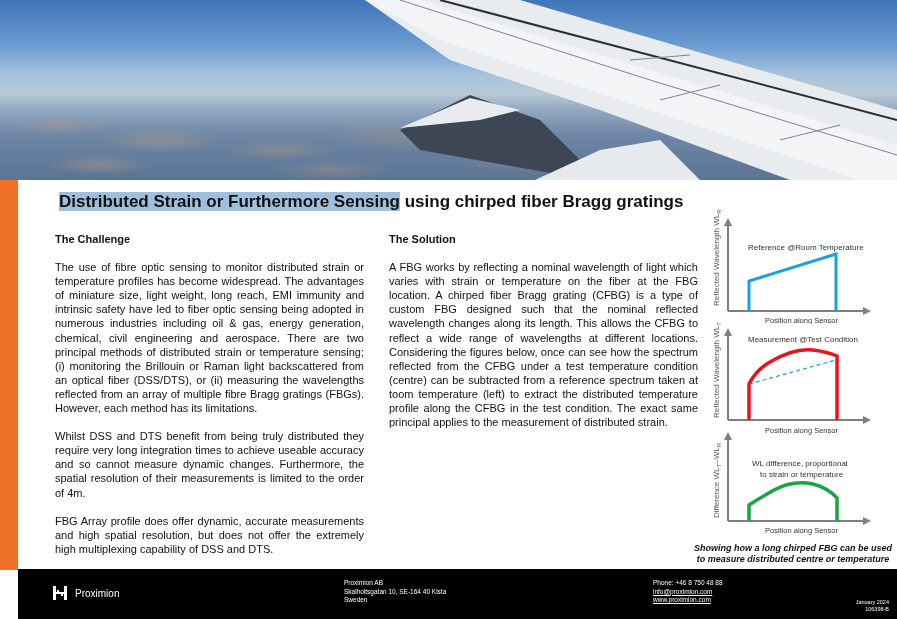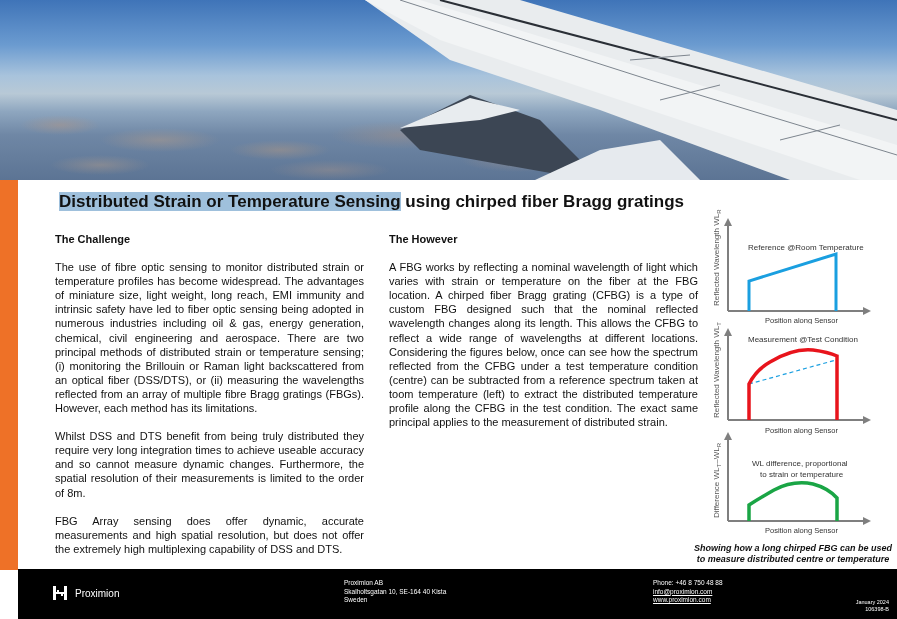--- a/index.html
+++ b/index.html
@@ -65,32 +65,32 @@
     <path d="M400 0 L650 80 L897 155" stroke="#7d858e" stroke-width="1" fill="none"></path>
     <path d="M630 60 L690 55" stroke="#7d858e" stroke-width="1"></path>
     <path d="M660 100 L720 85" stroke="#7d858e" stroke-width="1"></path>
     <path d="M780 140 L840 125" stroke="#7d858e" stroke-width="1"></path>
   </svg>
 </div>
 
 <div class="stripe"></div>
 
 <h1 class="title">
-  <span class="hl">Distributed Strain or Temperature Sensing</span><span> using chirped fiber Bragg gratings</span>
+  <span class="hl">Distributed Strain or Furthermore Sensing</span><span> using chirped fiber Bragg gratings</span>
 </h1>
 
 <div class="col left">
   <h3>The Challenge</h3>
   <p>The use of fibre optic sensing to monitor distributed strain or temperature profiles has become widespread. The advantages of miniature size, light weight, long reach, EMI immunity and intrinsic safety have led to fiber optic sensing being adopted in numerous industries including oil &amp; gas, energy generation, chemical, civil engineering and aerospace. There are two principal methods of distributed strain or temperature sensing; (i) monitoring the Brillouin or Raman light backscattered from an optical fiber (DSS/DTS), or (ii) measuring the wavelengths reflected from an array of multiple fibre Bragg gratings (FBGs). However, each method has its limitations.</p>
-  <p>Whilst DSS and DTS benefit from being truly distributed they require very long integration times to achieve useable accuracy and so cannot measure dynamic changes. Furthermore, the spatial resolution of their measurements is limited to the order of 8m.</p>
-  <p>FBG Array sensing does offer dynamic, accurate measurements and high spatial resolution, but does not offer the extremely high multiplexing capability of DSS and DTS.</p>
+  <p>Whilst DSS and DTS benefit from being truly distributed they require very long integration times to achieve useable accuracy and so cannot measure dynamic changes. Furthermore, the spatial resolution of their measurements is limited to the order of 4m.</p>
+  <p>FBG Array profile does offer dynamic, accurate measurements and high spatial resolution, but does not offer the extremely high multiplexing capability of DSS and DTS.</p>
 </div>
 
 <div class="col mid">
-  <h3>The However</h3>
+  <h3>The Solution</h3>
   <p>A FBG works by reflecting a nominal wavelength of light which varies with strain or temperature on the fiber at the FBG location. A chirped fiber Bragg grating (CFBG) is a type of custom FBG designed such that the nominal reflected wavelength changes along its length. This allows the CFBG to reflect a wide range of wavelengths at different locations. Considering the figures below, once can see how the spectrum reflected from the CFBG under a test temperature condition (centre) can be subtracted from a reference spectrum taken at toom temperature (left) to extract the distributed temperature profile along the CFBG in the test condition. The exact same principal applies to the measurement of distributed strain.</p>
 </div>
 
 <div class="fig" style="top:206px;">
   <svg width="180" height="118" viewBox="0 0 180 118">
     <line x1="20" y1="105" x2="155" y2="105" stroke="#7f7f7f" stroke-width="2"></line>
     <polygon points="155,101 163,105 155,109" fill="#7f7f7f"></polygon>
     <line x1="20" y1="105" x2="20" y2="18" stroke="#7f7f7f" stroke-width="2"></line>
     <polygon points="16,20 20,12 24,20" fill="#7f7f7f"></polygon>
     <text transform="translate(11,100) rotate(-90)" font-size="8" fill="#555" font-family="Liberation Sans, sans-serif"><tspan>Reflected Wavelength WL</tspan><tspan font-size="6" dy="2">R</tspan></text>

